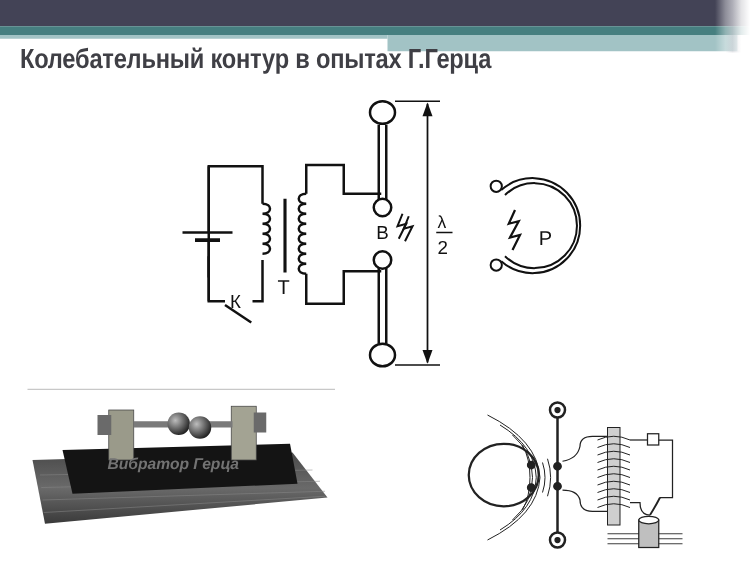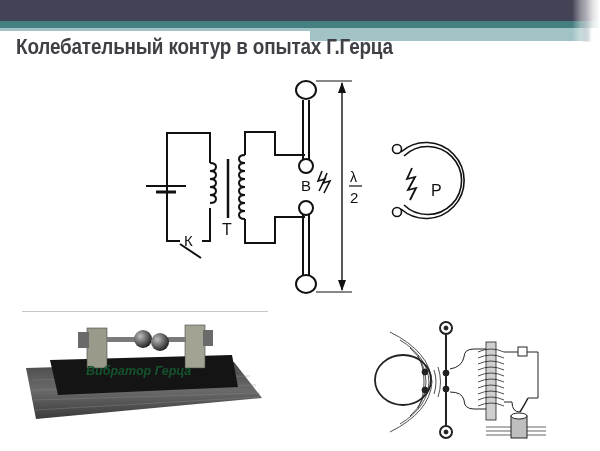--- a/index.html
+++ b/index.html
@@ -7,21 +7,21 @@
   .hdr-dark { position:absolute; left:0; top:0; width:600px; height:21px; background:#434356; }
   .hdr-teal { position:absolute; left:0; top:21px; width:600px; height:7px; background:#467f80; }
   .hdr-light-left { position:absolute; left:0; top:28px; width:310px; height:3px; background:#a2c3c5; }
   .hdr-light { position:absolute; left:310px; top:28px; width:280px; height:13px; background:#a2c3c5; }
   .hdr-fade { position:absolute; left:572px; top:0; width:28px; height:42px;
     background:linear-gradient(90deg, rgba(255,255,255,0) 0%, rgba(255,255,255,0.4) 30%, rgba(220,220,225,0.7) 50%, rgba(255,255,255,0.85) 75%, #fff 100%); }
   .title { position:absolute; left:16px; top:34px; font-size:22px; font-weight:bold; color:#3f3f45; letter-spacing:-0.2px; white-space:nowrap; transform:scaleX(0.86); transform-origin:left top; }
   svg { position:absolute; }
   .lbl { font-family:"Liberation Sans", sans-serif; fill:#111; }
   .photo-line { position:absolute; left:22px; top:311px; width:246px; height:1px; background:#c8c8c8; }
-  .photo-caption { position:absolute; left:86px; top:364px; font-size:12.5px; font-weight:bold; font-style:italic; color:#14532d; white-space:nowrap; }
+  .photo-caption { position:absolute; left:86px; top:364px; font-size:12.5px; font-weight:bold; font-style:italic; color:#737373; white-space:nowrap; }
 </style>
 </head>
 <body>
 
 <div class="hdr-dark"></div>
 <div class="hdr-teal"></div>
 <div class="hdr-light-left"></div>
 <div class="hdr-light"></div>
 <div class="hdr-fade"></div>
 

